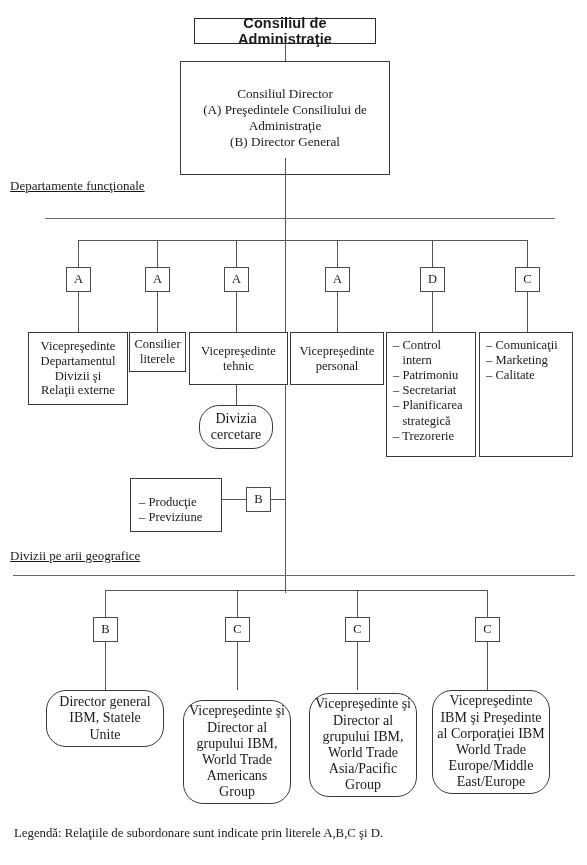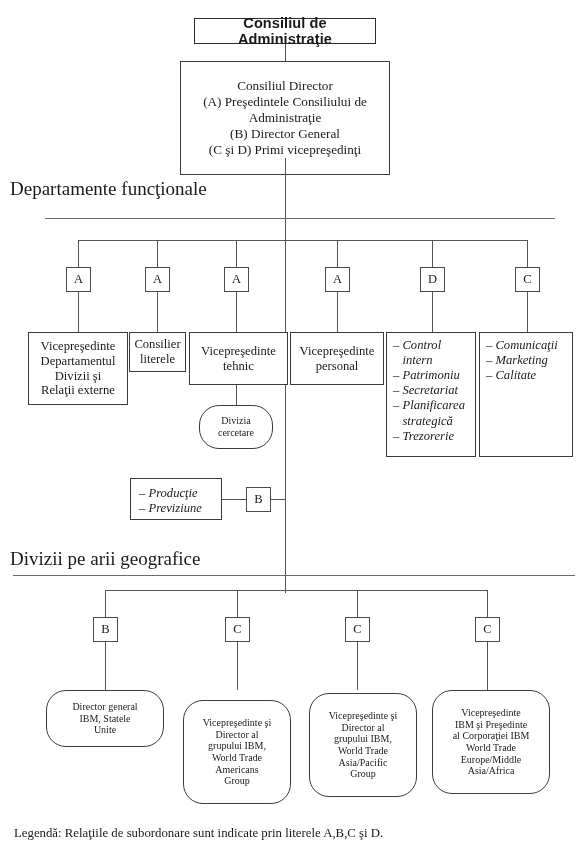--- a/index.html
+++ b/index.html
@@ -69,29 +69,30 @@
   .dept-box { font-size: 12.6px; line-height: 1.16; }
 
   .list-box {
     font-size: 12.6px;
     line-height: 1.2;
     align-items: flex-start;
     justify-content: flex-start;
     text-align: left;
     padding: 5px 4px 4px 6px;
   }
-  .list-box .txt { text-align: left; font-style: italic; }
+  .list-box .txt { text-align: left; }
   .list-box .li { display: block; white-space: pre-wrap; }
 
-  .div-box { font-size: 10px; line-height: 1.16; border-radius: 20px; }
+  .div-box { font-size: 14px; line-height: 1.16; border-radius: 20px; }
 
   .section-label {
     position: absolute;
-    font-size: 19px;
+    font-size: 13px;
     white-space: nowrap;
+    text-decoration: underline;
   }
 
   .legend {
     position: absolute;
     font-size: 12.8px;
     white-space: nowrap;
   }
 </style>
 </head>
 <body>
@@ -103,21 +104,20 @@
   </div>
 
   <div class="vline" style="left:285px; top:44px; height:17px;"></div>
 
   <div class="box root-box" style="left:180px; top:61px; width:210px; height:114px;">
     <span class="txt">
       <span>Consiliul Director</span><br>
       <span>(A) Preşedintele Consiliului de</span><br>
       <span>Administraţie</span><br>
       <span>(B) Director General</span><br>
-      <span>(C şi D) Primi vicepreşedinţi</span>
     </span>
   </div>
 
   <div class="vline" style="left:285px; top:158px; height:435px;"></div>
 
   <div class="section-label" style="left:10px; top:178px;">Departamente funcţionale</div>
   <div class="rule" style="left:45px; top:218px; width:510px;"></div>
 
   <div class="hline" style="left:78px; top:240px; width:450px;"></div>
 
@@ -205,21 +205,21 @@
   </div>
 
   <div class="vline" style="left:236px; top:385px; height:20px;"></div>
   <div class="box div-box" style="left:199px; top:405px; width:74px; height:44px;">
     <span class="txt">
       <span>Divizia</span><br>
       <span>cercetare</span>
     </span>
   </div>
 
-  <div class="box list-box" style="left:130px; top:478px; width:92px; height:42px; padding:4px 4px 3px 8px;align-items:flex-end;">
+  <div class="box list-box" style="left:130px; top:478px; width:92px; height:54px; padding:16px 4px 3px 8px;">
     <span class="txt">
       <span class="li">– Producţie</span>
       <span class="li">– Previziune</span>
     </span>
   </div>
   <div class="hline" style="left:222px; top:499px; width:24px;"></div>
   <div class="box letter-box" style="left:246px; top:487px; width:25px; height:25px;">
     <span class="txt">B</span>
   </div>
   <div class="hline" style="left:271px; top:499px; width:15px;"></div>
@@ -282,19 +282,19 @@
     </span>
   </div>
 
   <div class="box div-box" style="left:432px; top:690px; width:118px; height:104px;">
     <span class="txt">
       <span>Vicepreşedinte</span><br>
       <span>IBM şi Preşedinte</span><br>
       <span>al Corporaţiei IBM</span><br>
       <span>World Trade</span><br>
       <span>Europe/Middle</span><br>
-      <span>Asia/Africa</span>
+      <span>East/Europe</span>
     </span>
   </div>
 
   <div class="legend" style="left:14px; top:826px;">Legendă:  Relaţiile de subordonare sunt indicate prin literele A,B,C şi D.</div>
 
 </div>
 
 </body></html>

